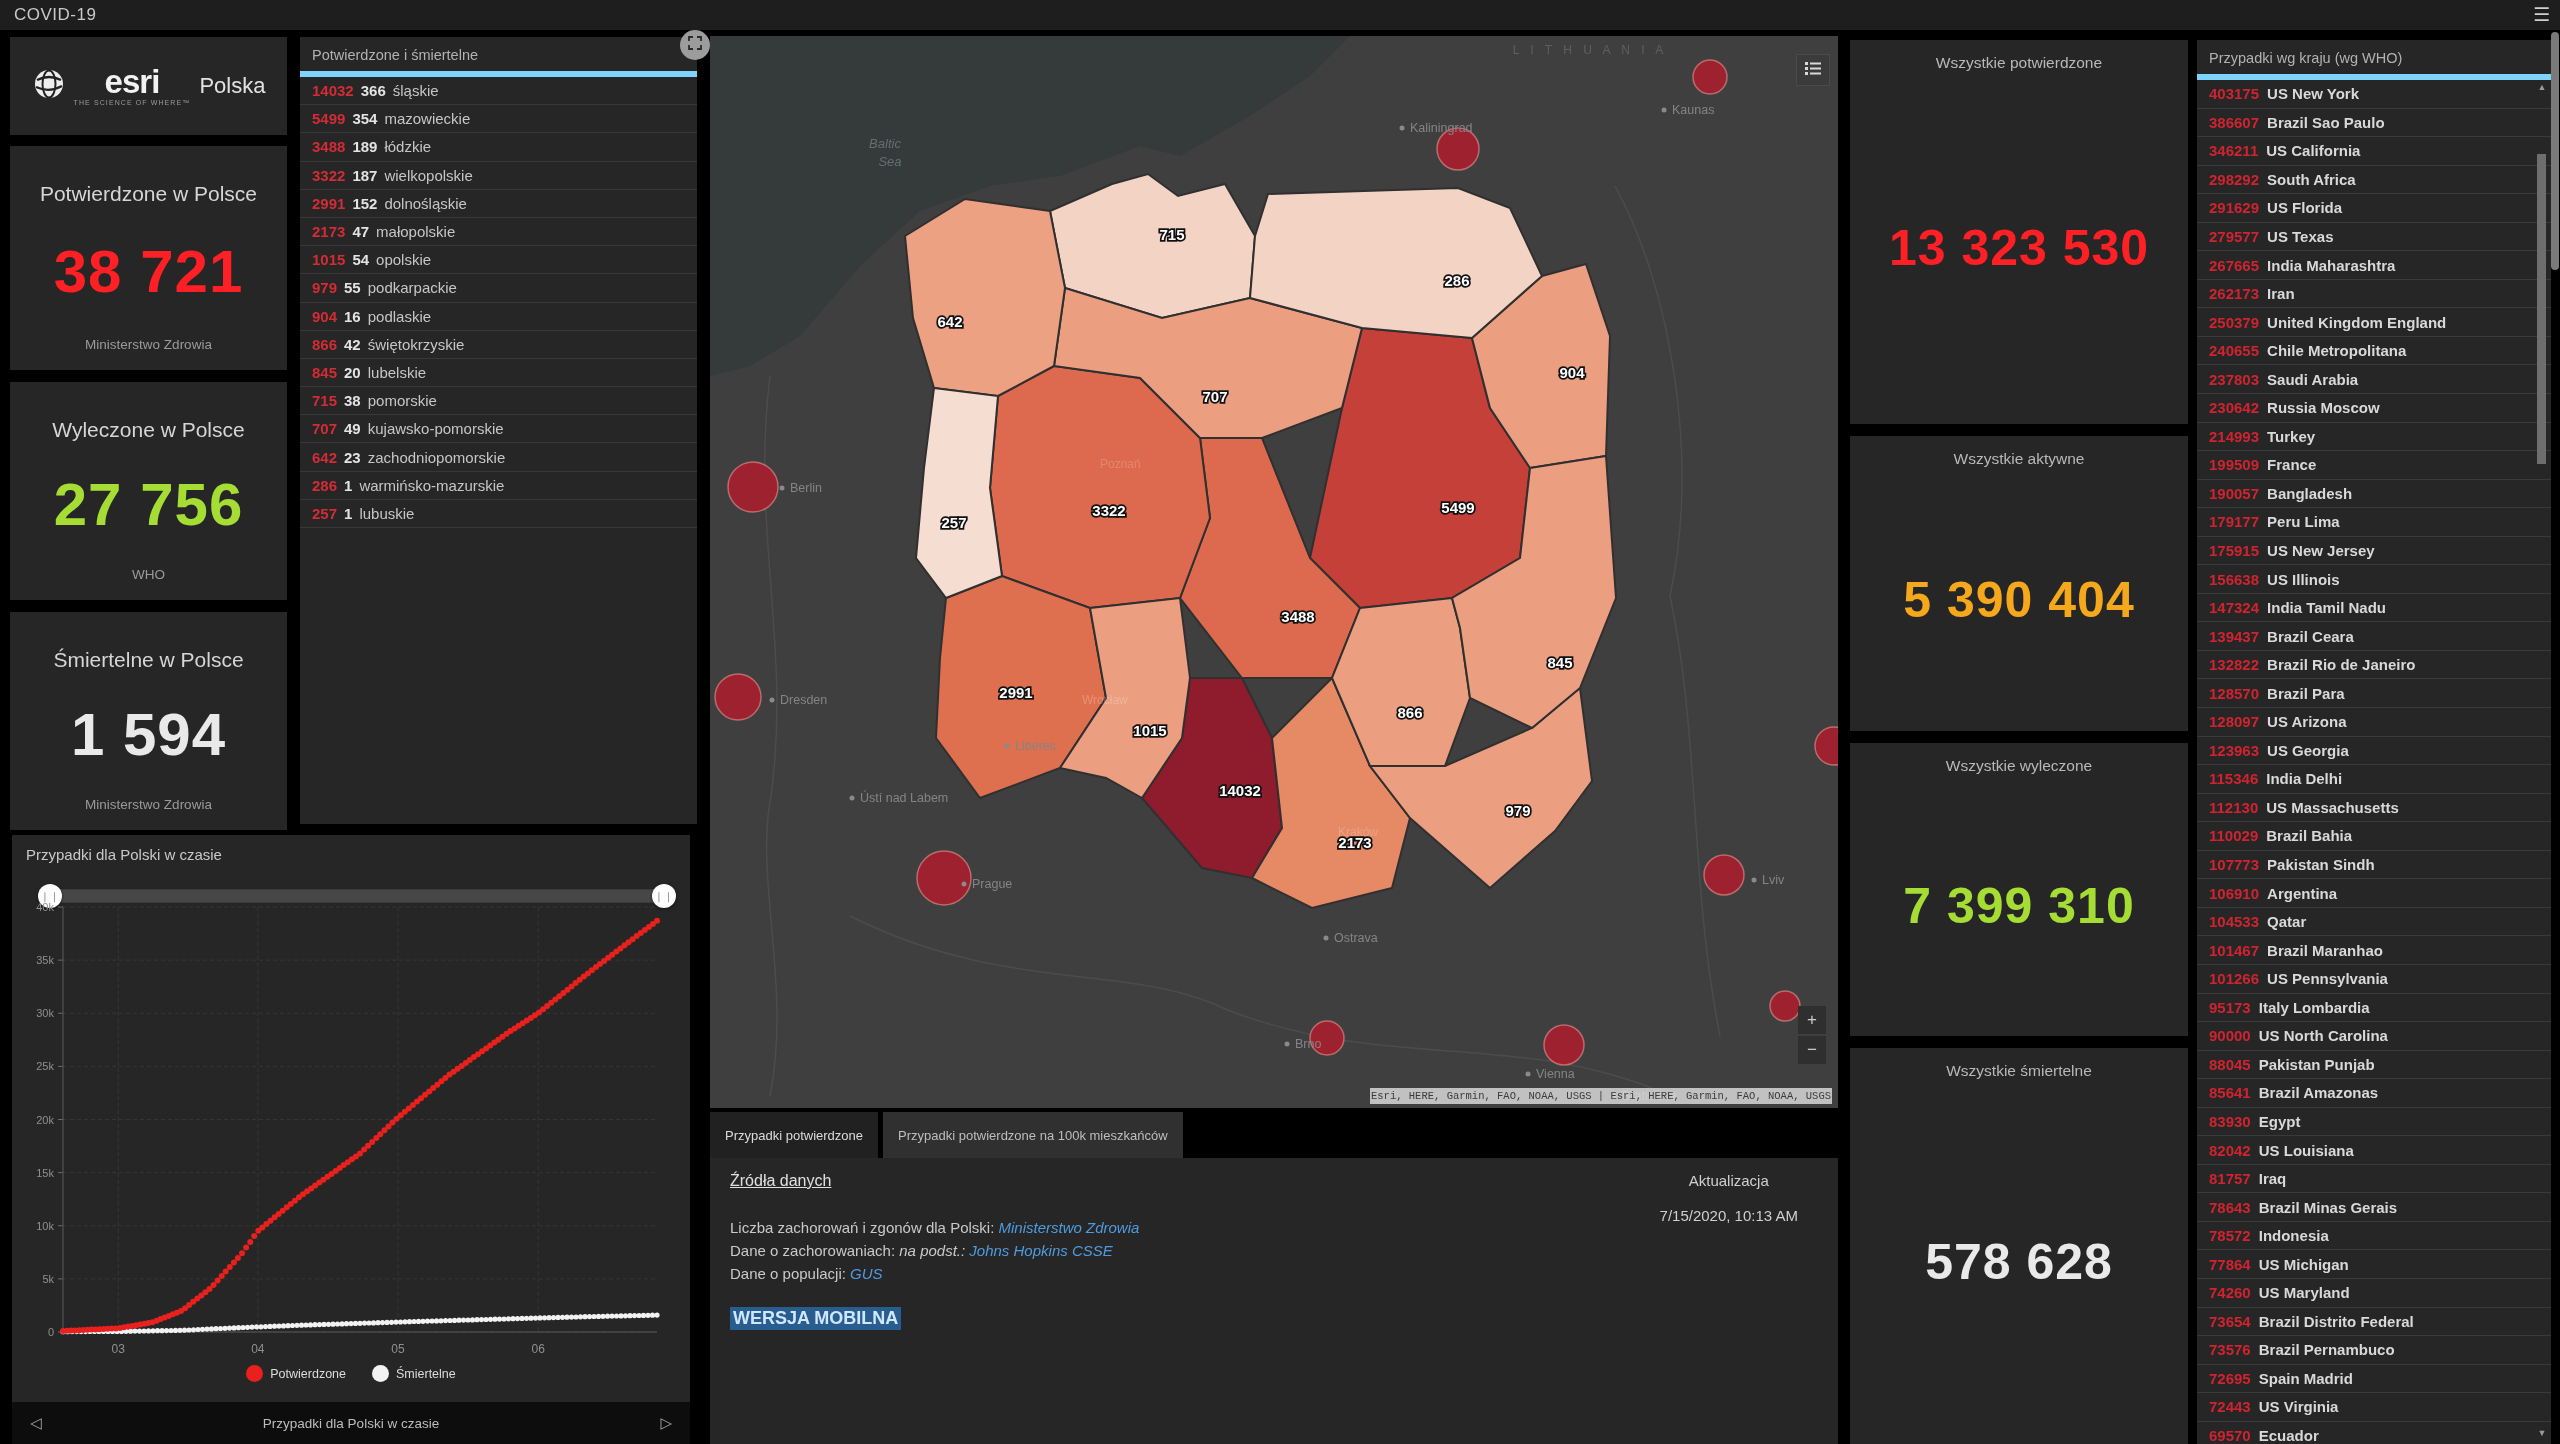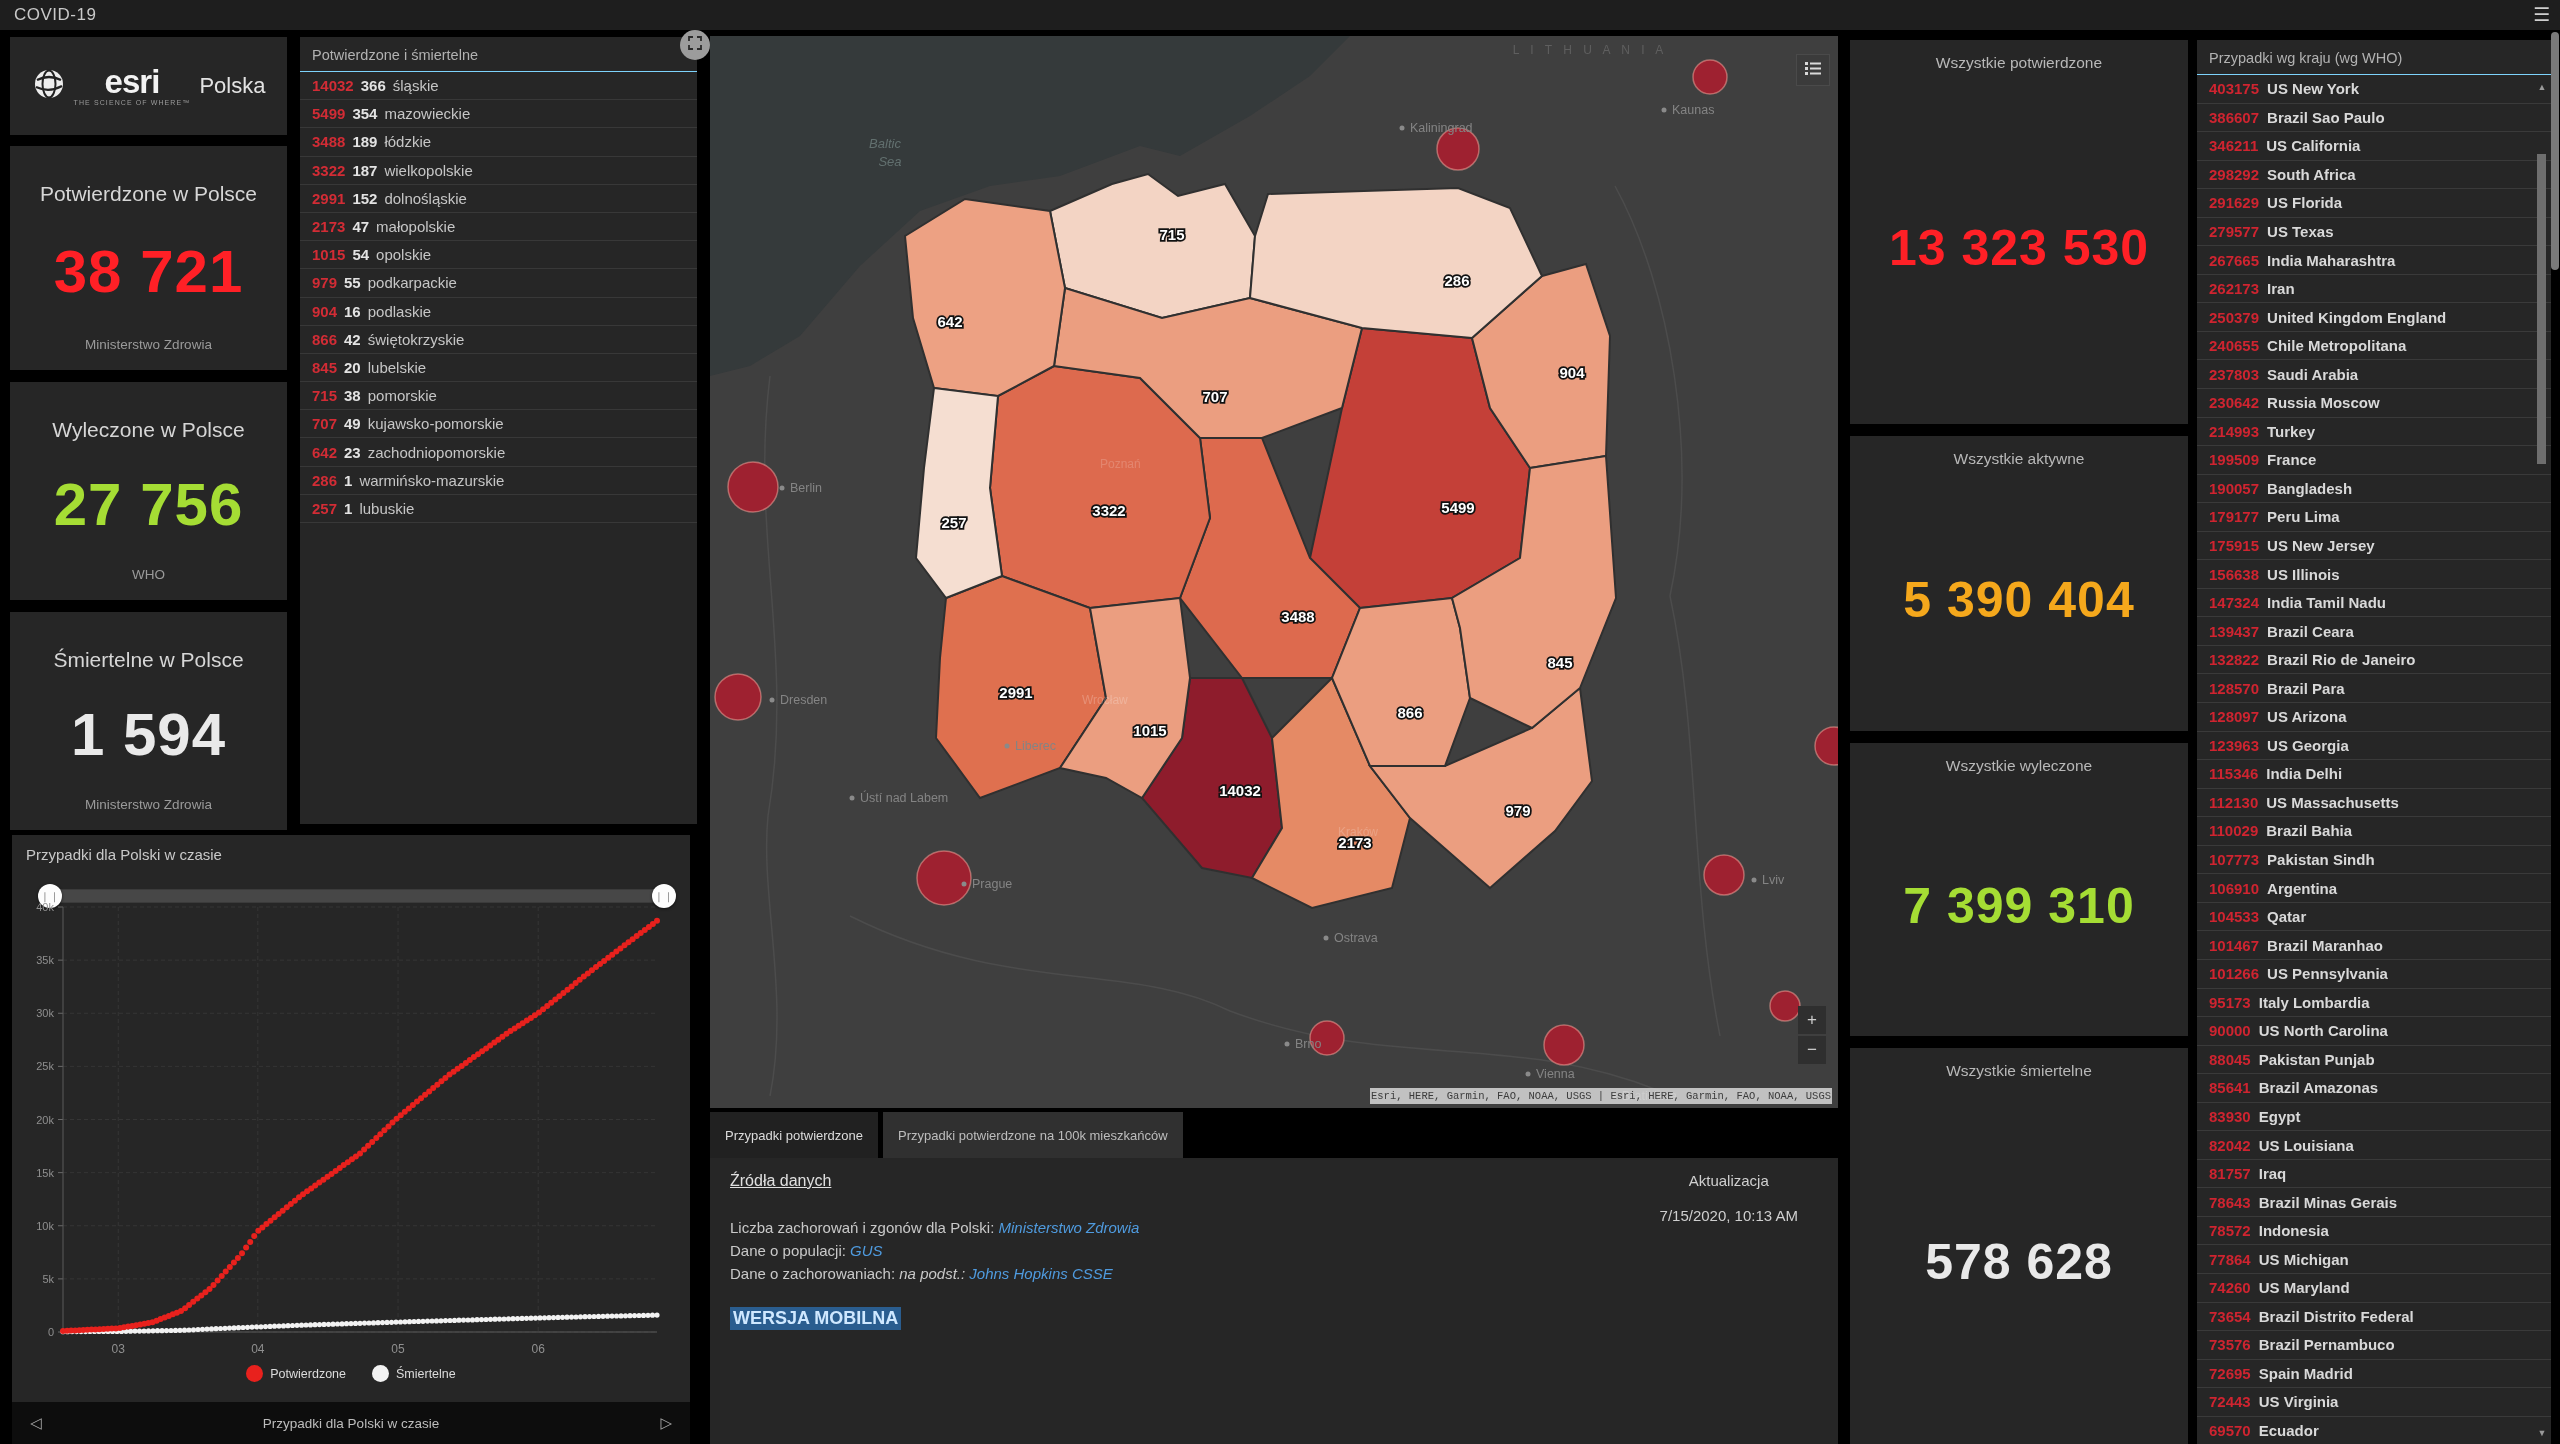--- a/index.html
+++ b/index.html
@@ -19,21 +19,21 @@
   
   .stat-panel{display:flex;flex-direction:column;align-items:center;text-align:center;}
   .stat-title{font-size:21px;color:#d6d6d6;margin-top:36px;}
   .stat-value{flex:1;display:flex;align-items:center;font-size:60px;font-weight:700;letter-spacing:1px;}
   .stat-src{font-size:13.5px;color:#9a9a9a;margin-bottom:18px;}
   #stat-potw{left:10px;top:146px;width:277px;height:224px;}
   #stat-wylecz{left:10px;top:382px;width:277px;height:218px;}
   #stat-smiert{left:10px;top:612px;width:277px;height:218px;}
   
   #voiv-panel{left:300px;top:37px;width:397px;height:787px;}
-  .list-header{font-size:14.5px;color:#b2b2b2;padding:10px 12px 8px 12px;border-bottom:1px solid #7dd3fc;}
+  .list-header{font-size:14.5px;color:#b2b2b2;padding:10px 12px 8px 12px;border-bottom:6px solid #7dd3fc;}
   .voiv-row{height:27.2px;display:flex;align-items:center;border-bottom:1px solid #383838;padding:0 12px;font-size:15px;cursor:pointer;}
   .voiv-conf{color:#d22c35;font-weight:700;margin-right:7px;}
   .voiv-death{color:#e3e3e3;font-weight:700;margin-right:7px;}
   .voiv-name{color:#c6c6c6;}
   #expand-btn{position:absolute;left:680px;top:30px;width:30px;height:30px;border-radius:50%;background:#9c9c9c;display:flex;align-items:center;justify-content:center;cursor:pointer;z-index:5;}
   
   #chart-panel{left:12px;top:835px;width:678px;height:609px;}
   .chart-title{font-size:15px;color:#c9c9c9;padding:11px 0 0 14px;}
   .range-track{position:absolute;left:30px;right:16px;top:54px;height:14px;background:#3b3b3b;border-radius:7px;}
   .range-fill{position:absolute;left:38px;right:26px;top:55px;height:12px;background:#474747;border-radius:6px;}
@@ -669,22 +669,22 @@
 
 <div id="tabbar">
   <div class="tab active">Przypadki potwierdzone</div>
   <div class="tab">Przypadki potwierdzone na 100k mieszkańców</div>
 </div>
 
 <div id="sources-panel" class="panel">
   <span class="src-header">Źródła danych</span>
   <div class="src-lines" id="src-lines">
       <div><span>Liczba zachorowań i zgonów dla Polski: </span><span class="src-link">Ministerstwo Zdrowia</span></div>
+      <div><span>Dane o zachorowaniach: </span><span class="src-em">na podst.: </span><span class="src-link">Johns Hopkins CSSE</span></div>
       <div><span>Dane o populacji: </span><span class="src-link">GUS</span></div>
-      <div><span>Dane o zachorowaniach: </span><span class="src-em">na podst.: </span><span class="src-link">Johns Hopkins CSSE</span></div>
     </div>
   <span class="mobile-link">WERSJA MOBILNA</span>
   <div class="update-block">
     <div class="update-label">Aktualizacja</div>
     <div class="update-value">7/15/2020, 10:13 AM</div>
   </div>
 </div>
 
 <div id="gstat-0" class="panel gstat">
   <div class="g-title">Wszystkie potwierdzone</div>

